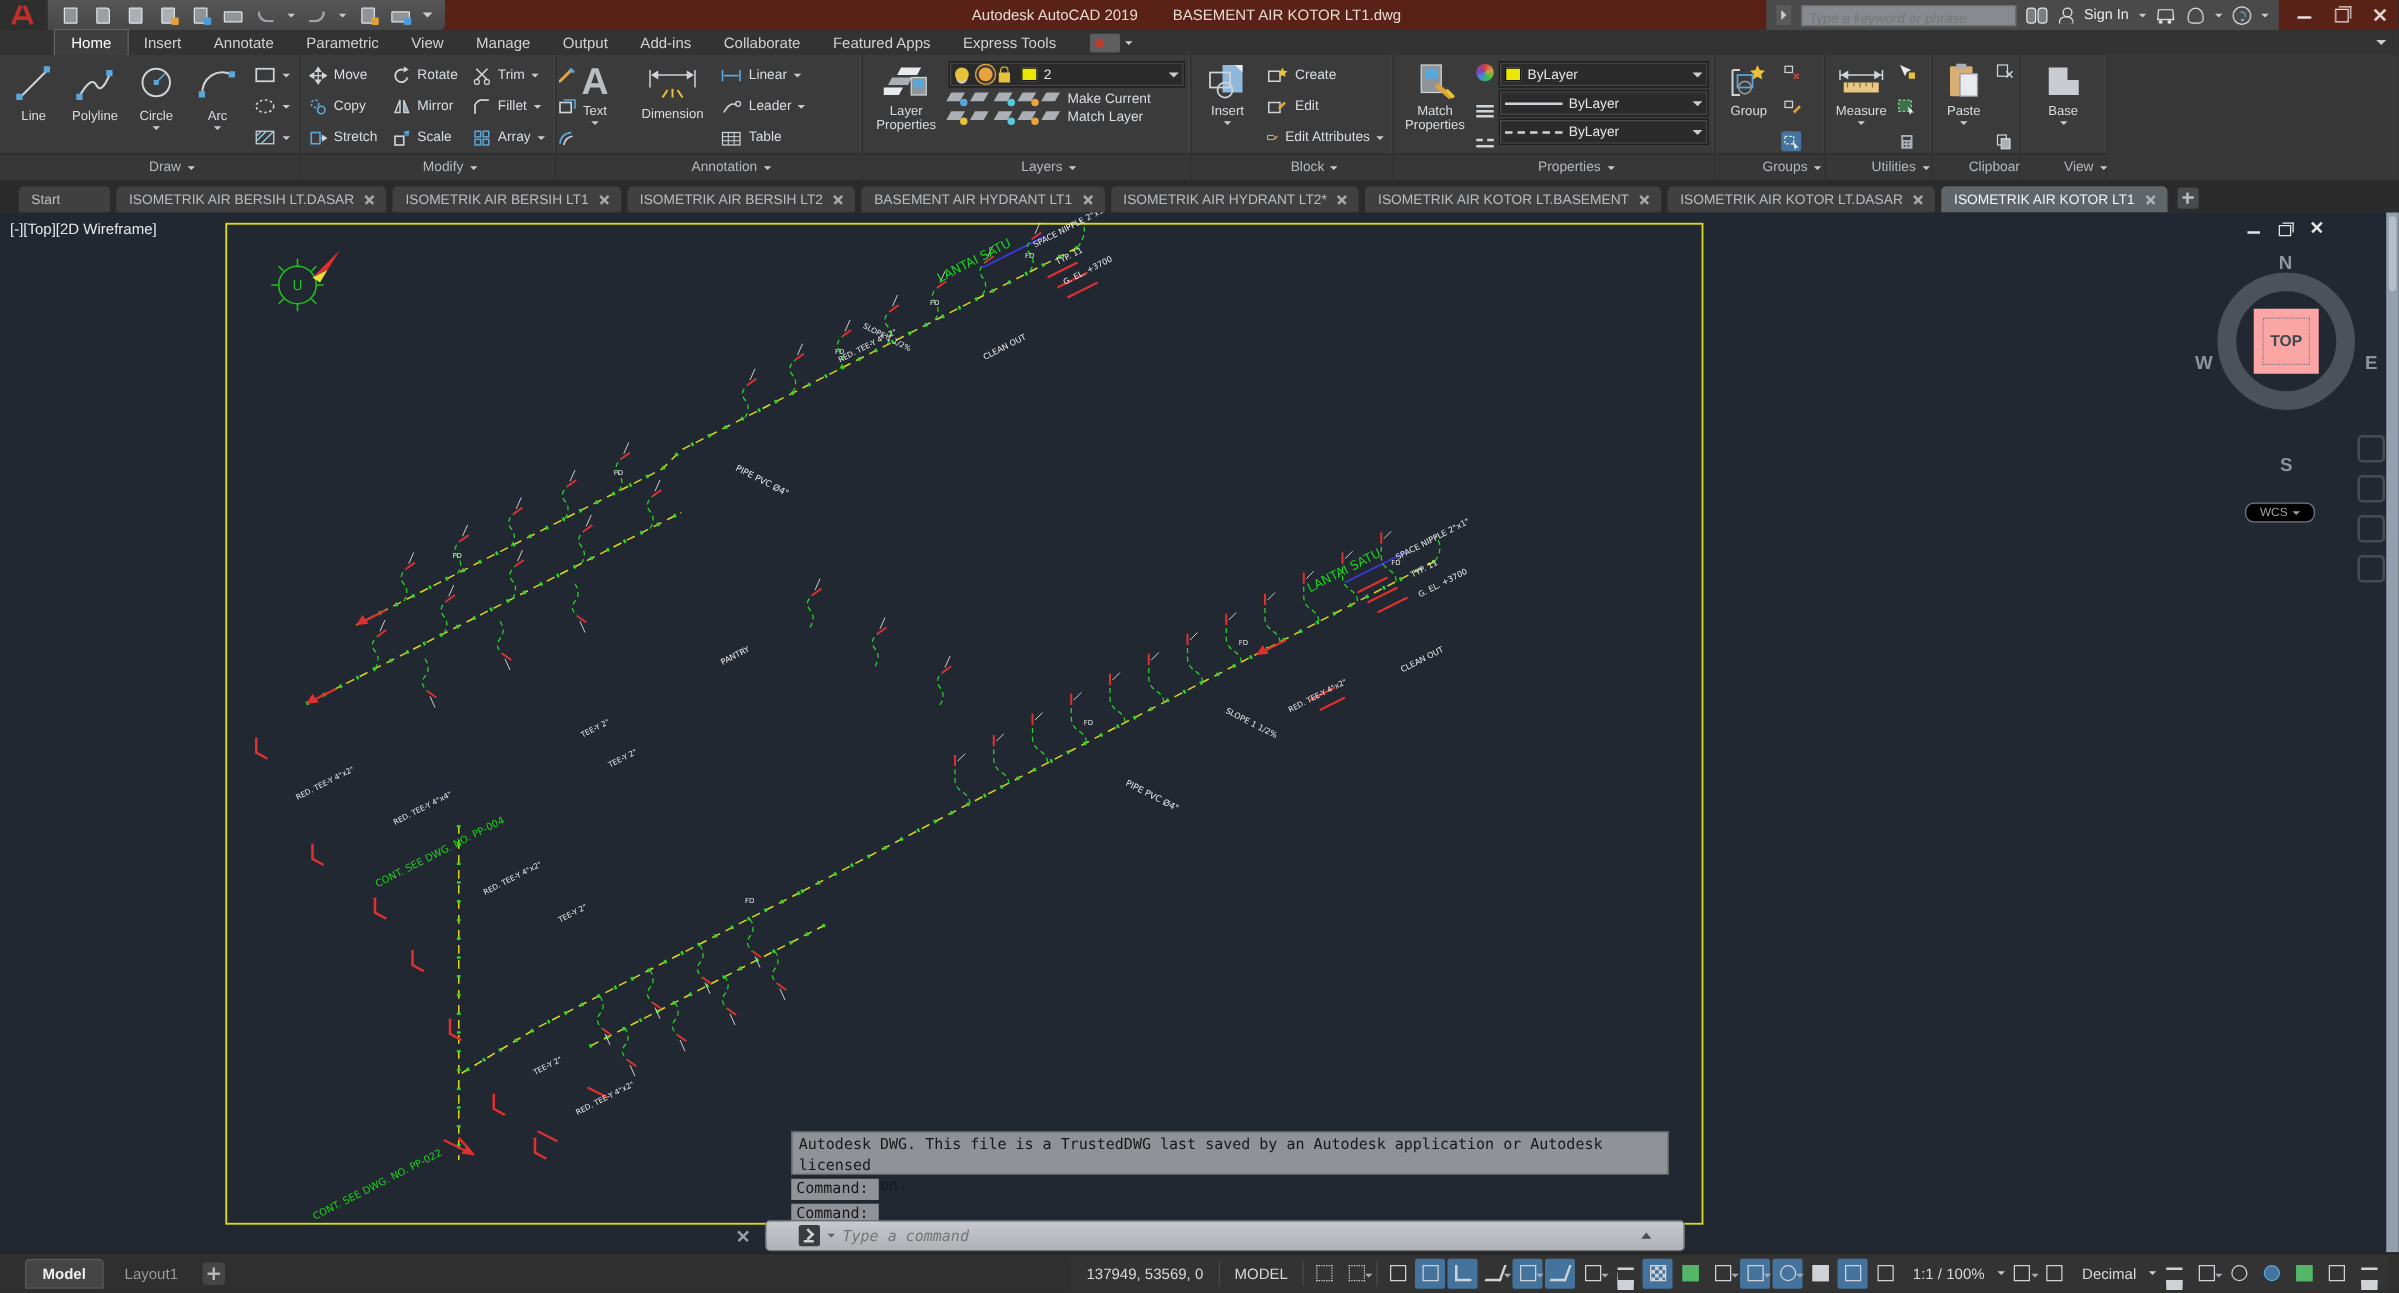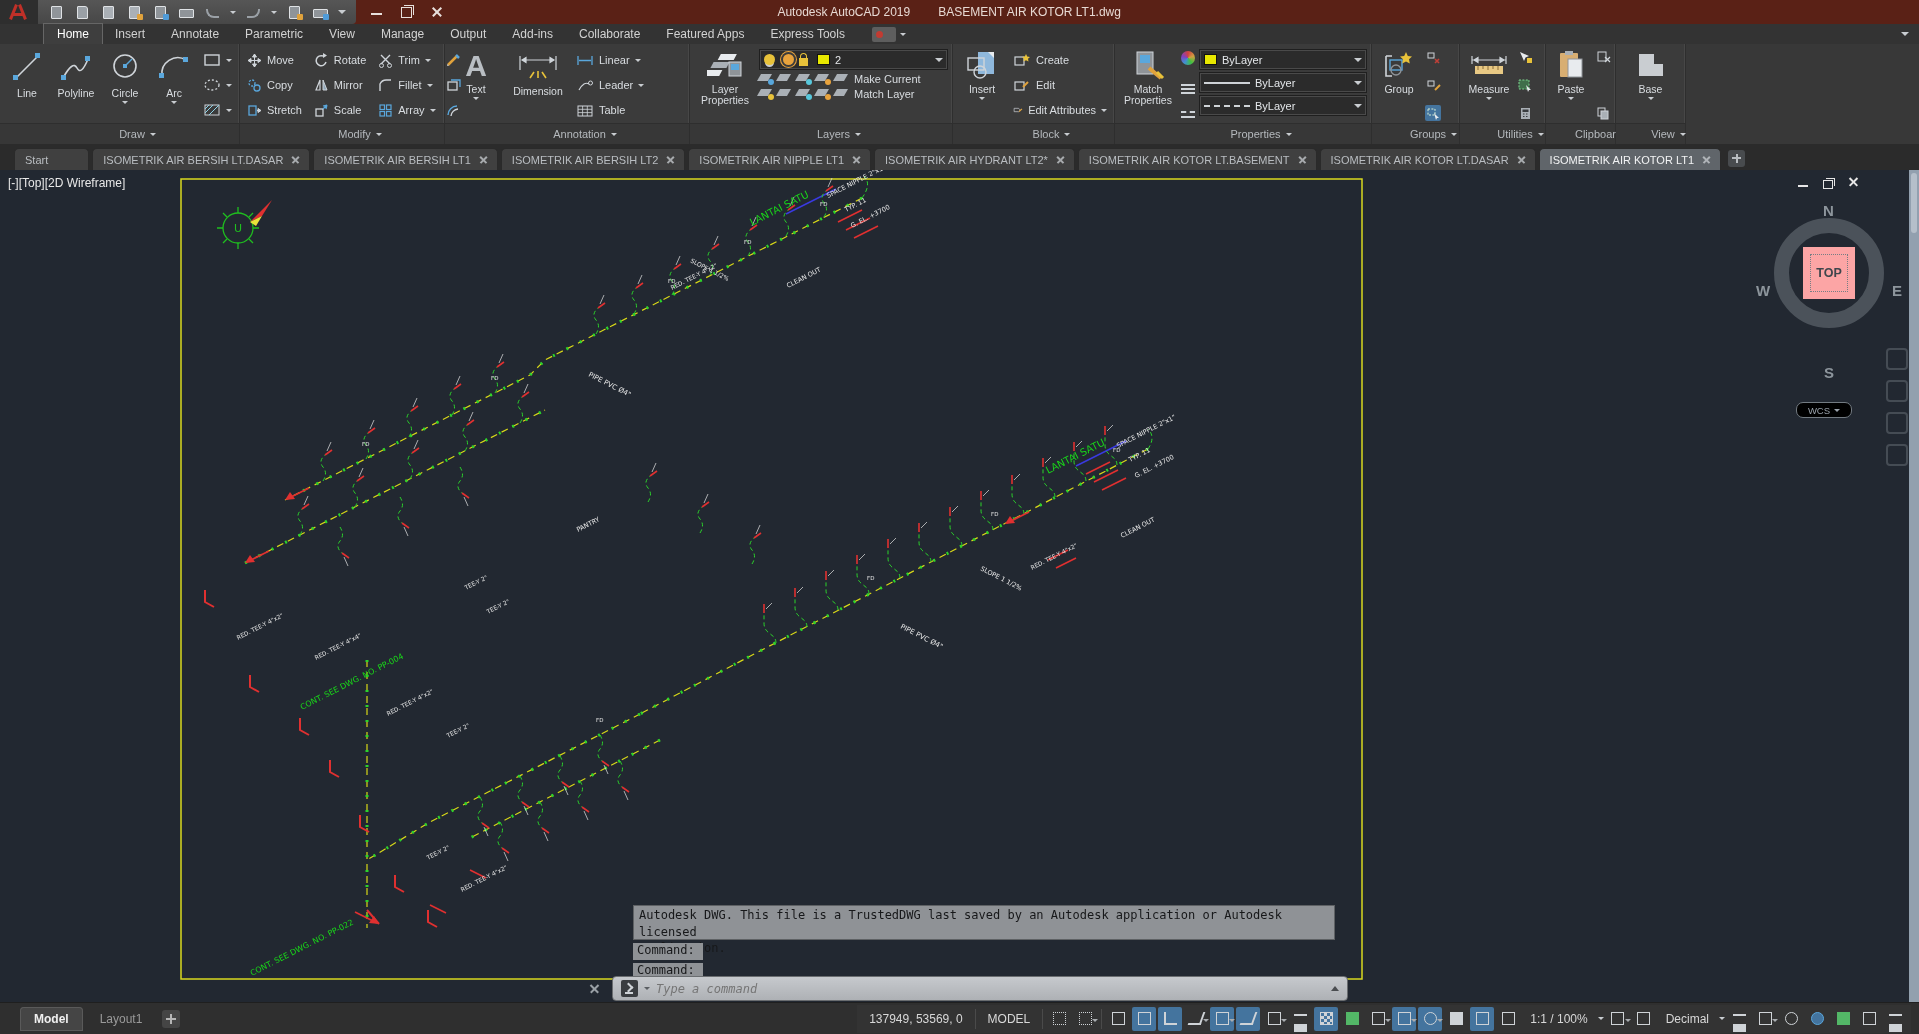--- a/index.html
+++ b/index.html
@@ -137,21 +137,21 @@
   
   .trustedbox { position:absolute; left:633px; top:735px; width:702px; height:35px; background:#8f9296; border:1px solid #5e6164; color:#17181a; font-family:"DejaVu Sans Mono",monospace; font-size:12px; line-height:16.5px; padding:1px 5px; }
   .cmdchip { position:absolute; left:633px; width:70px; height:17px; background:#8f9296; color:#17181a; font-family:"DejaVu Sans Mono",monospace; font-size:12px; padding-left:4px; }
   .cmdchip.c1 { top:773px; } .cmdchip.c2 { top:793px; }
   .cmd-tools { position:absolute; left:588px; top:813px; display:flex; gap:10px; }
   .ctool { width:13px; height:13px; position:relative; }
   .ctool.x::before,.ctool.x::after { content:""; position:absolute; left:1px; top:5px; width:11px; height:1.6px; background:#9aa0a6; }
   .ctool.x::before { transform:rotate(45deg); } .ctool.x::after { transform:rotate(-45deg); }
   .ctool.mag::before { content:""; position:absolute; left:1px; top:1px; width:7px; height:7px; border:1.6px solid #9aa0a6; border-radius:50%; }
   .ctool.mag::after { content:""; position:absolute; left:8px; top:8px; width:5px; height:1.8px; background:#9aa0a6; transform:rotate(45deg); }
-  .cmdbar { position:absolute; left:612px; top:806px; width:736px; height:25px; background:linear-gradient(#c6c9cd,#aeb1b5); border:1px solid #6a6d70; border-radius:4px; display:flex; align-items:center; padding:0 8px; gap:6px; }
+  .cmdbar { position:absolute; left:612px; top:806px; width:736px; height:25px; background:linear-gradient(#c6c9cd,#aeb1b5); border:1px solid #6a6d70; border-radius:4px; display:flex; align-items:center; padding:0 26px; gap:6px; }
   .prompticon { width:17px; height:17px; background:#3a3d40; border-radius:2px; position:relative; }
   .prompticon::before { content:""; position:absolute; left:4px; top:4px; width:5px; height:5px; border-top:2px solid #cfd3d7; border-right:2px solid #cfd3d7; transform:rotate(45deg); }
   .prompticon::after { content:""; position:absolute; left:4px; bottom:3px; width:8px; height:2px; background:#cfd3d7; }
   .cmdbar .caret { border-top-color:#5a5e62; }
   .cmdbar input { flex:1; background:transparent; border:none; outline:none; font-style:italic; font-family:"DejaVu Sans Mono",monospace; font-size:12px; color:#595d61; }
   .uparrow { width:0; height:0; border-left:4px solid transparent; border-right:4px solid transparent; border-bottom:5px solid #4a4d50; }
 
   
   .statusbar { position:absolute; left:0; top:1002px; width:100%; height:32px; background:#2f2f2f; display:flex; align-items:center; padding:0 8px 0 20px; gap:3px; border-top:1px solid #1f1f1f; }
   .mtab { height:24px; display:flex; align-items:center; padding:0 14px; font-size:12px; color:#9a9a9a; border-radius:4px 4px 0 0; }
@@ -234,20 +234,40 @@
         </span>
       <span class="qicon print">
           <i></i>
           <span class="acc"></span>
         </span>
       <span class="caret"></span>
     </div>
     <div class="title-text">
       <span>Autodesk AutoCAD 2019</span>
       <span>BASEMENT AIR KOTOR LT1.dwg</span>
+    </div>
+    <div class="tb-right">
+      <span class="tb-exp">
+          <b></b>
+        </span>
+      <span class="searchbox">
+        <input placeholder="Type a keyword or phrase" style="">
+      </span>
+      <span class="binocs">
+          <i></i>
+          <i></i>
+        </span>
+      <span class="person"></span>
+      <span class="signin">Sign In</span>
+      <span class="caret sm"></span>
+      <span class="cart"></span>
+      <span class="a360"></span>
+      <span class="caret sm"></span>
+      <span class="helpq"></span>
+      <span class="caret sm"></span>
     </div>
     <div class="winbtns">
       <div class="winbtn wmin"></div>
       <div class="winbtn wmax"></div>
       <div class="winbtn wclose"></div>
     </div>
   </div>
 
   <div class="ribbontabs">
     <div class="rtab active">Home</div>
@@ -753,21 +773,21 @@
       </div>
     <div class="ftab">
         <span>ISOMETRIK AIR BERSIH LT1</span>
         <span class="x"></span>
       </div>
     <div class="ftab">
         <span>ISOMETRIK AIR BERSIH LT2</span>
         <span class="x"></span>
       </div>
     <div class="ftab">
-        <span>ISOMETRIK AIR NIPPLE LT1</span>
+        <span>BASEMENT AIR HYDRANT LT1</span>
         <span class="x"></span>
       </div>
     <div class="ftab">
         <span>ISOMETRIK AIR HYDRANT LT2*</span>
         <span class="x"></span>
       </div>
     <div class="ftab">
         <span>ISOMETRIK AIR KOTOR LT.BASEMENT</span>
         <span class="x"></span>
       </div>

